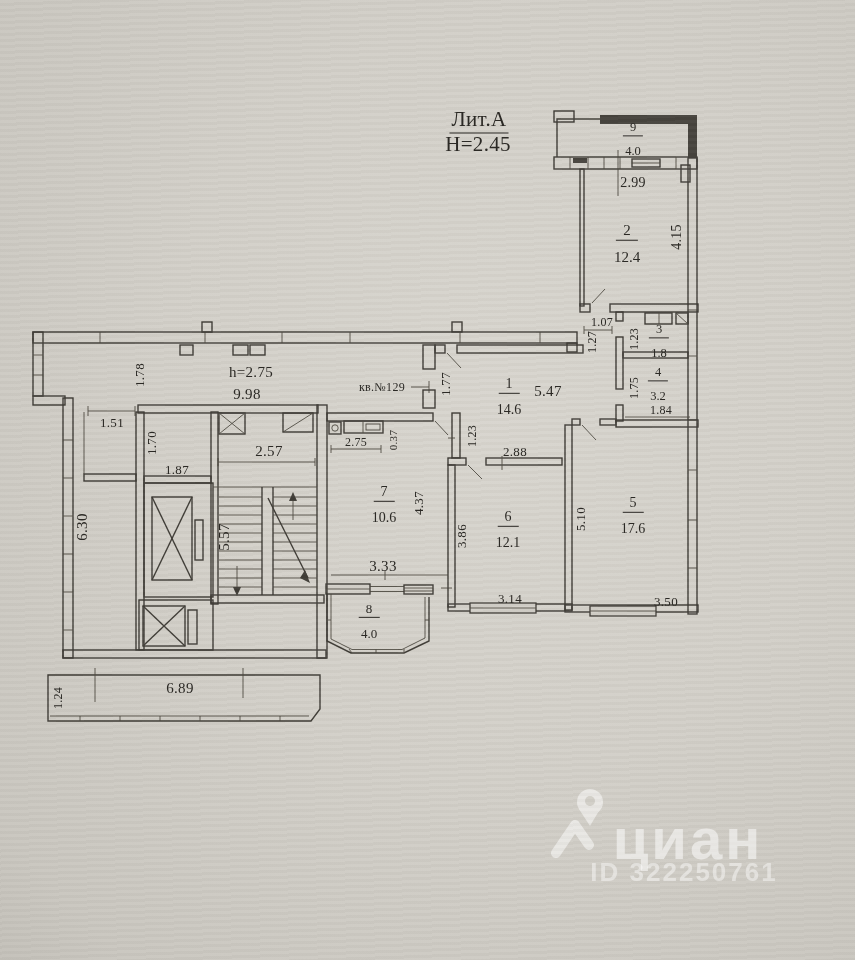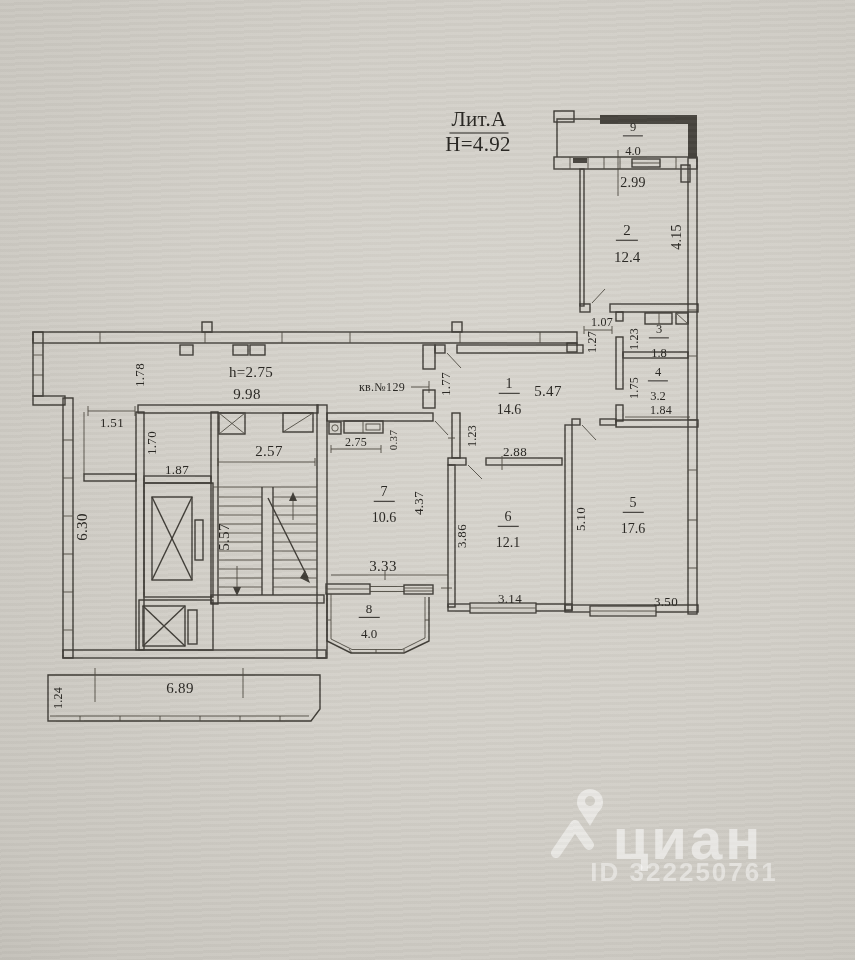--- a/index.html
+++ b/index.html
@@ -289,21 +289,21 @@
       <circle cx="590" cy="802" r="13" fill="#ffffff"></circle>
       <path d="M579 809 L590 826 L600 809 Z" fill="#ffffff"></path>
       <circle cx="590" cy="801" r="5" fill="#d2cfc8"></circle>
       <polyline points="556,853 575,825 589,845" fill="none" stroke="#ffffff" stroke-width="10" stroke-linecap="round" stroke-linejoin="round"></polyline>
     </g>
   </svg>
 
   <div class="lbl title-block" style="left:479px;top:119px;font-size:21px">
     <span class="title-underline">Лит.А</span>
   </div>
-  <div class="lbl" style="left:478px;top:144px;font-size:21px">Н=4.92</div>
+  <div class="lbl" style="left:478px;top:144px;font-size:21px">Н=2.45</div>
 
   <div class="room-label" style="left:633px;top:140px;font-size:12.5px">
     <span class="num">9</span>
     <span class="area">4.0</span>
   </div>
   <div class="room-label" style="left:627px;top:244px;font-size:15px">
     <span class="num">2</span>
     <span class="area">12.4</span>
   </div>
   <div class="room-label" style="left:659px;top:342px;font-size:12.5px">

